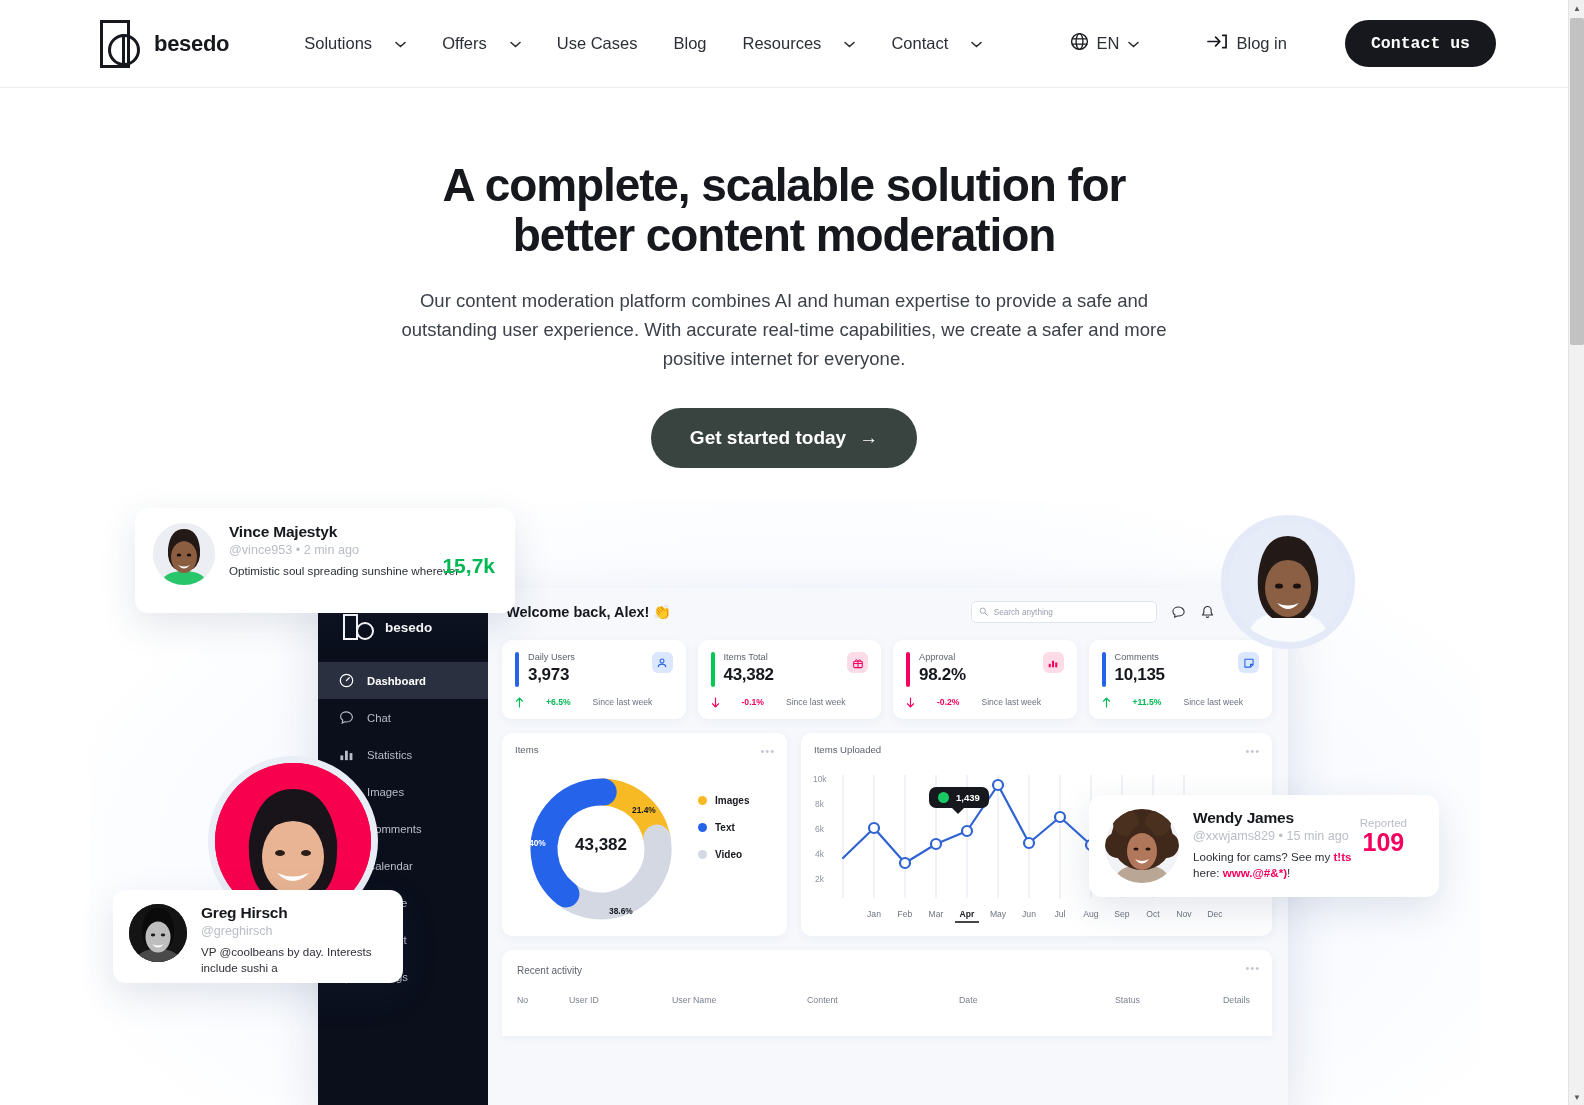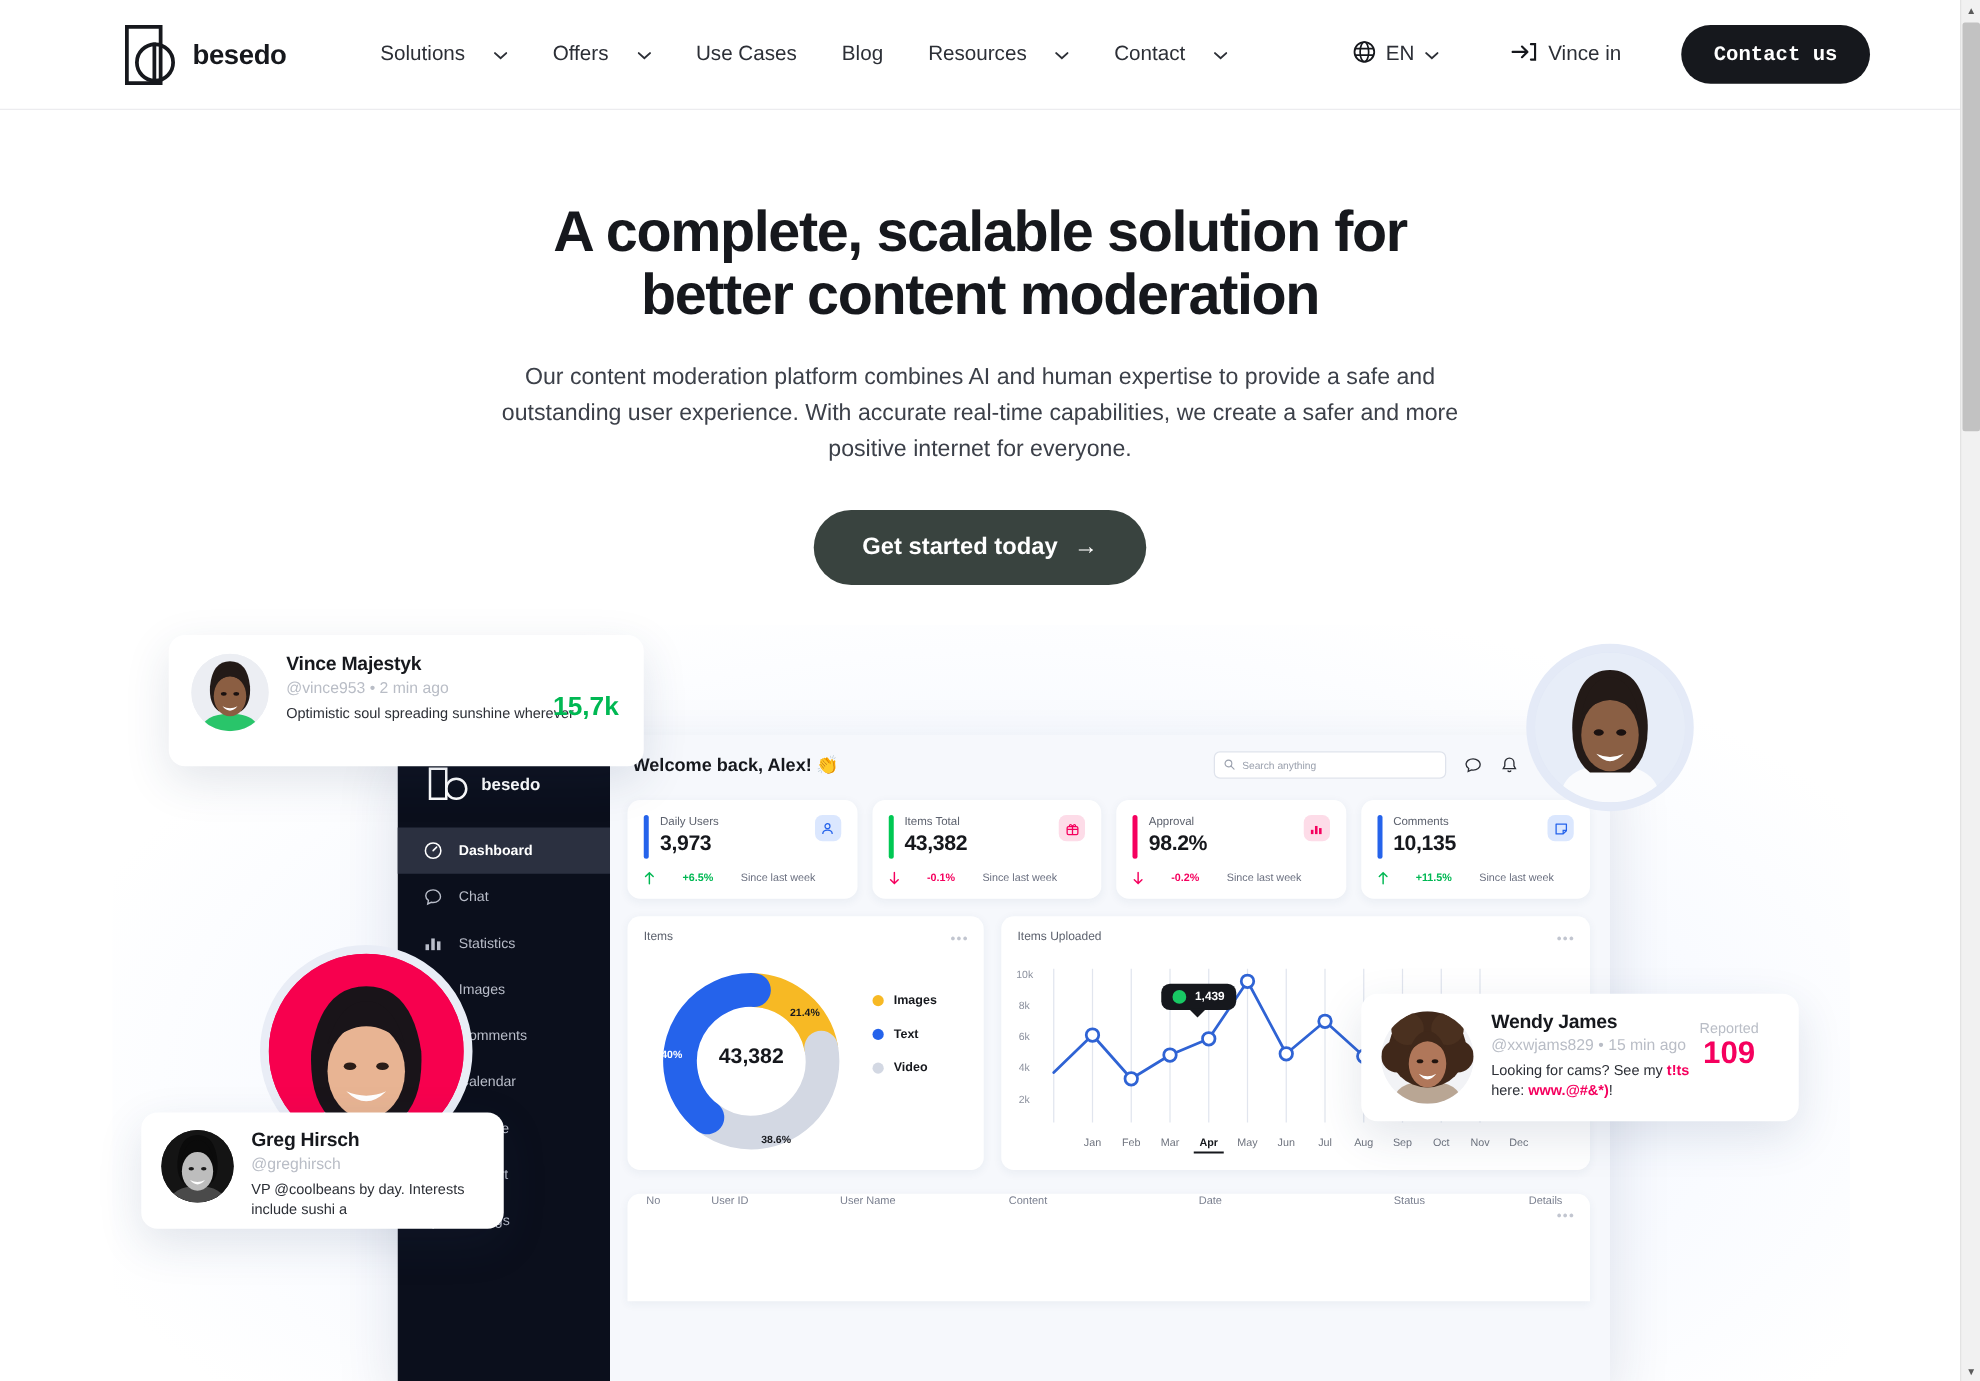--- a/index.html
+++ b/index.html
@@ -30,21 +30,21 @@
 
   .nav-links { display: flex; align-items: center; gap: 0px; margin-left: 57px; }
   .nav-link {
     display: flex; align-items: center; gap: 23px;
     font-size: 16.5px; color: #2c2f36; padding: 8px 18px;
     cursor: pointer; white-space: nowrap;
   }
   .caret { display:inline-block; width: 11px; height: 7px; position: relative; top: 1px; }
   .caret svg { display: block; }
 
-  .nav-right { margin-left: auto; display: flex; align-items: center; gap: 8px; margin-right: 72px; }
+  .nav-right { margin-left: auto; display: flex; align-items: center; gap: 18px; margin-right: 72px; }
   .lang { display: flex; align-items: center; gap: 8px; font-size: 16.5px; color: #2c2f36; padding: 8px 12px; cursor: pointer; }
   .signin { display: flex; align-items: center; gap: 9px; font-size: 16.5px; color: #2c2f36; padding: 8px 16px; margin-left: 22px; cursor: pointer; }
   .contact-btn {
     background: #16181d; color: #fff; font-size: 16.5px; font-weight: 700;
     border: none; border-radius: 26px; padding: 14px 26px; margin-left: 24px; cursor: pointer;
     font-family: Liberation Mono, monospace;
   }
 
   
   #hero { position: absolute; left: 0; top: 88px; width: 1568px; text-align: center; }
@@ -251,21 +251,21 @@
             <svg width="11" height="7" viewBox="0 0 11 7">
               <path d="M1 1.5L5.5 5.5L10 1.5" stroke="#2c2f36" stroke-width="1.6" fill="none" stroke-linecap="round"></path>
             </svg>
           </span>
       </div>
       <div class="signin">
         <span><svg width="21" height="19" viewBox="0 0 22 20">
               <path d="M1 10h12M9 5.5L13.5 10L9 14.5" stroke="#16181d" stroke-width="1.8" fill="none" stroke-linecap="round" stroke-linejoin="round"></path>
               <path d="M16.5 3.5h3.5v13h-3.5" stroke="#16181d" stroke-width="1.8" fill="none" stroke-linecap="round"></path>
             </svg></span>
-        <span>Vince in</span>
+        <span>Blog in</span>
       </div>
       <button class="contact-btn">Contact us</button>
     </div>
   </div>
 
   <div id="hero">
     <h1 class="hero-h1">A complete, scalable solution for better content moderation</h1>
     <p class="hero-sub">Our content moderation platform combines AI and human expertise to provide a safe and outstanding user experience. With accurate real-time capabilities, we create a safer and more positive internet for everyone.</p>
     <button class="cta">
       <span>Get started today</span>
@@ -587,20 +587,21 @@
               </svg>
               <div class="tooltip">
                 <span class="tdot"></span>
                 <span class="ttxt">1,439</span>
               </div>
             </div>
           </div>
         </div>
 
         <div class="recent">
+          <div class="recent-head">Recent activity</div>
           <div class="dots">•••</div>
           <div class="recent-cols">
             <span style="width:52px">No</span>
             <span style="width:103px">User ID</span>
             <span style="width:135px">User Name</span>
             <span style="width:152px">Content</span>
             <span style="width:156px">Date</span>
             <span style="width:108px">Status</span>
             <span>Details</span>
           </div>

